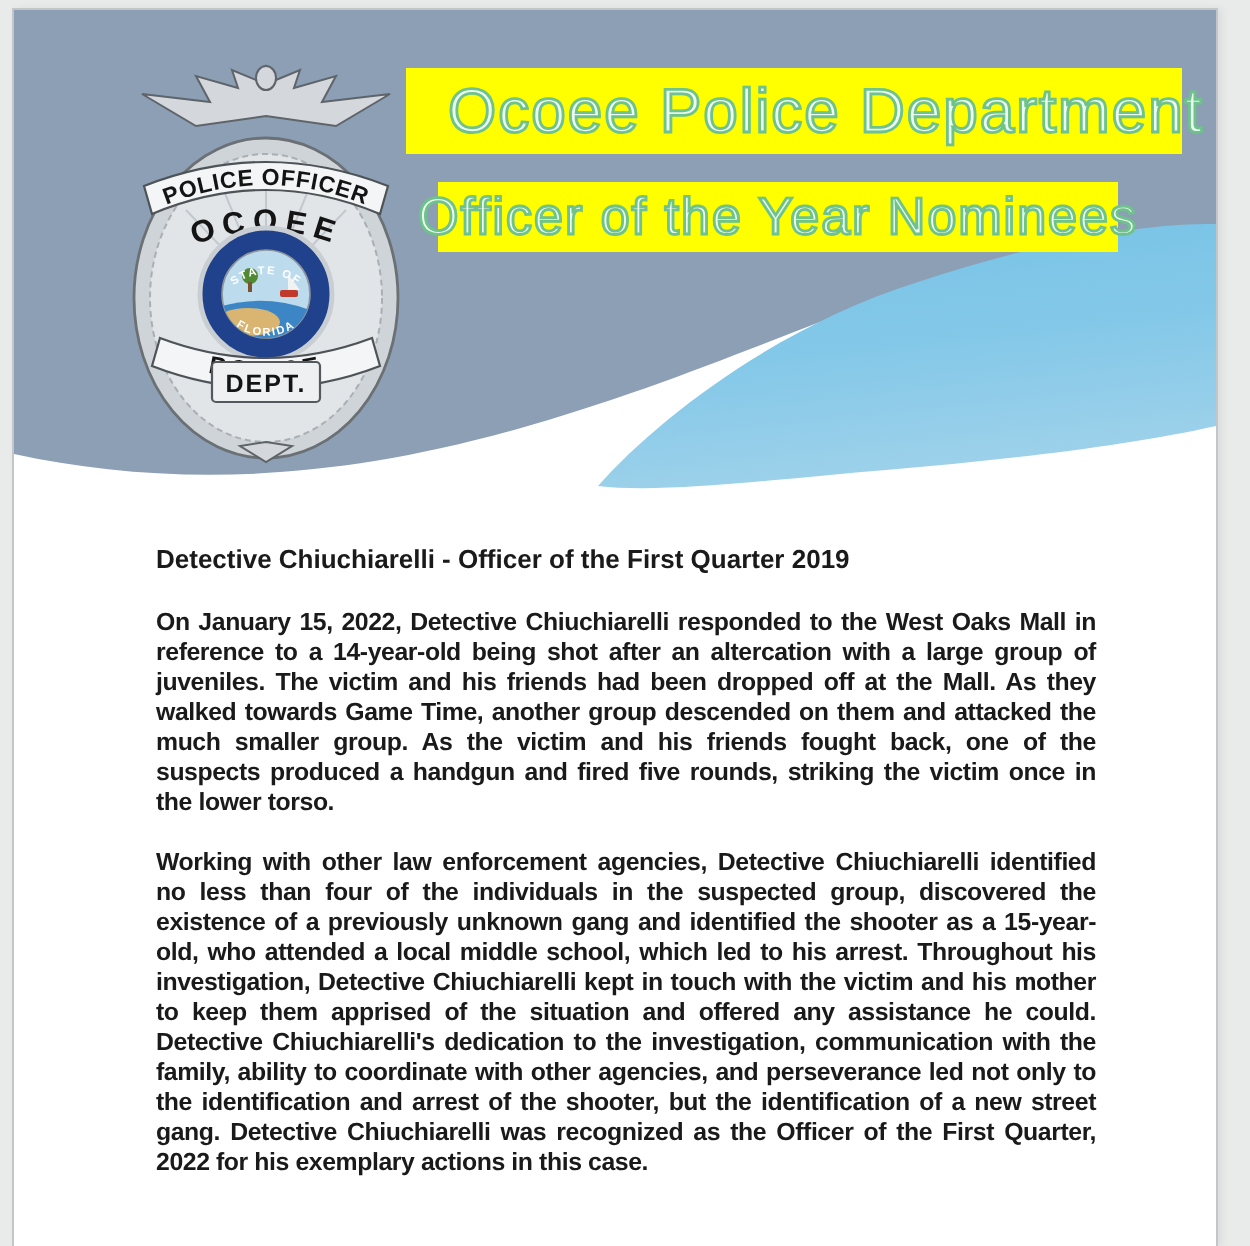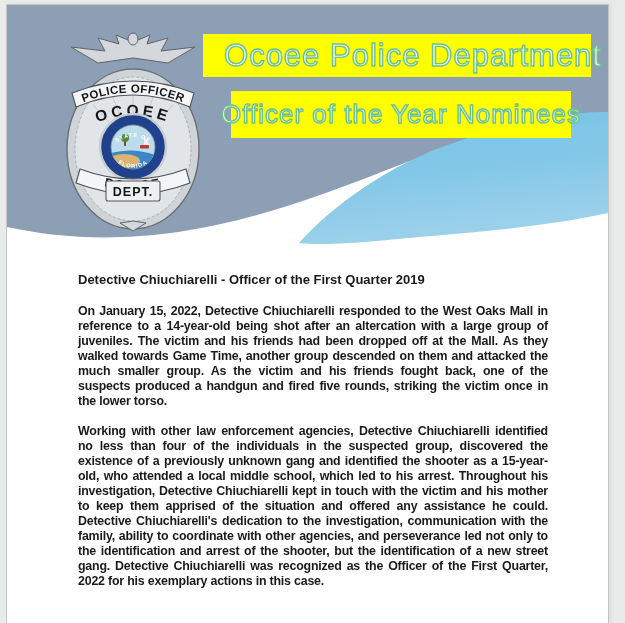--- a/index.html
+++ b/index.html
@@ -20,21 +20,21 @@
   .waves-svg{position:absolute;left:0;top:0;width:601px;height:251px;display:block;}
   .badge-wrap{position:absolute;left:55px;top:26px;width:143px;height:201px;}
   .badge-wrap svg{display:block;width:143px;height:201px;}
 
   .title-box{
     position:absolute;background:var(--highlight,#ffff00);
     display:flex;align-items:center;justify-content:center;
     z-index:5;
   }
   .title-main{left:196px;top:29px;width:388px;height:43px;}
-  .title-sub {left:224px;top:86px;width:340px;height:47px;text-align:center;}
+  .title-sub {left:212px;top:86px;width:340px;height:35px;text-align:center;}
   .outline-text{
     font-family:"Liberation Sans",sans-serif;
     color:var(--title-fill,#eafaf0);
     -webkit-text-stroke:1.4px var(--title-stroke,#6fc28c);
     text-shadow:0 0 1px var(--title-stroke,#6fc28c);
     letter-spacing:1px;white-space:nowrap;
   }
   .title-main .outline-text{font-size:31px;margin-left:32px;}
   .title-sub  .outline-text{font-size:26px;}
 

